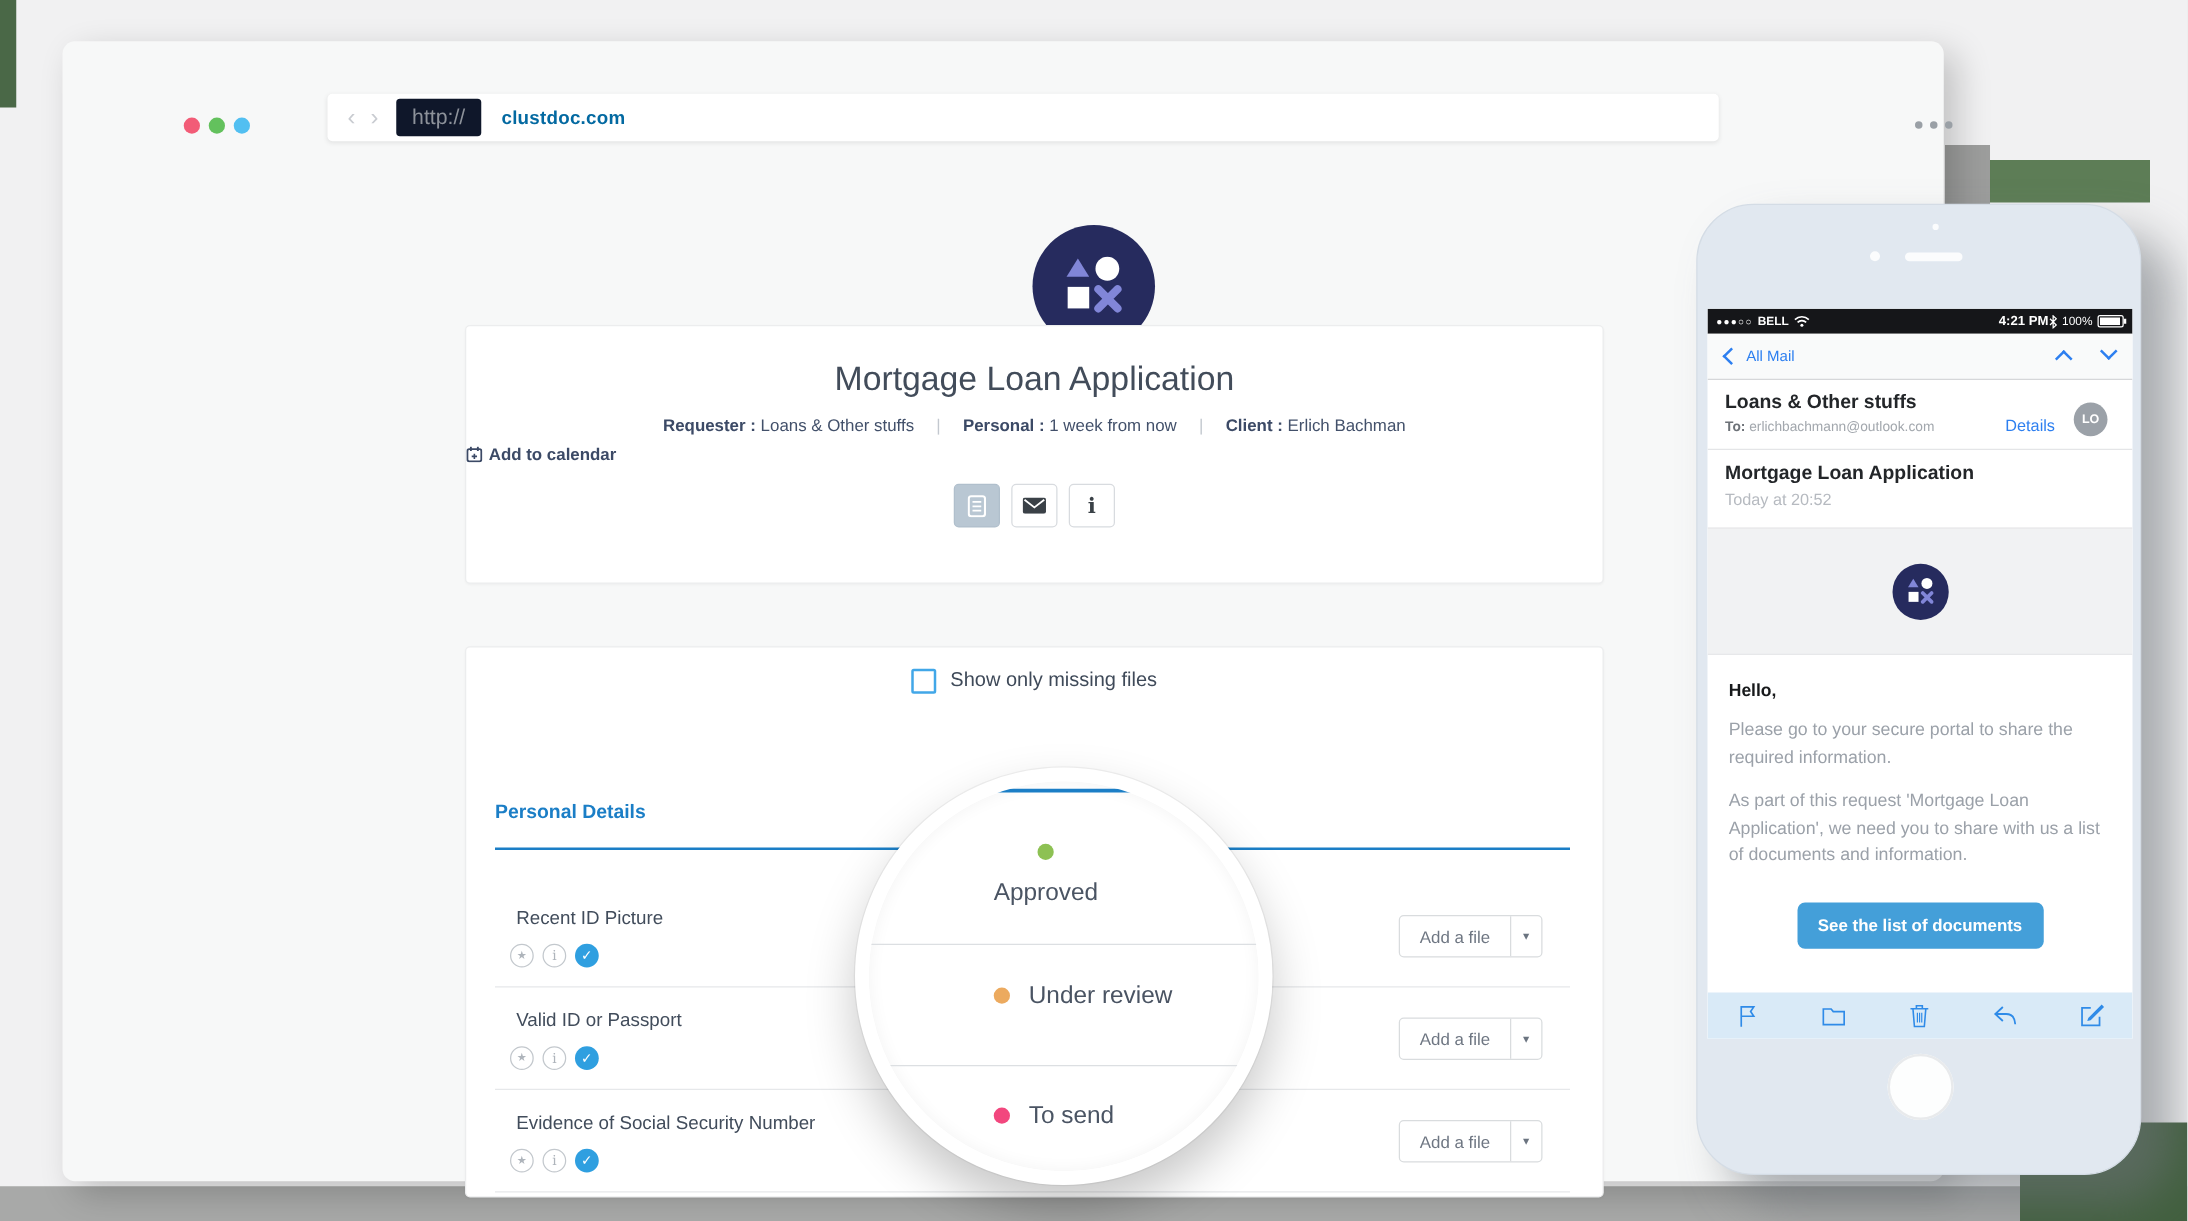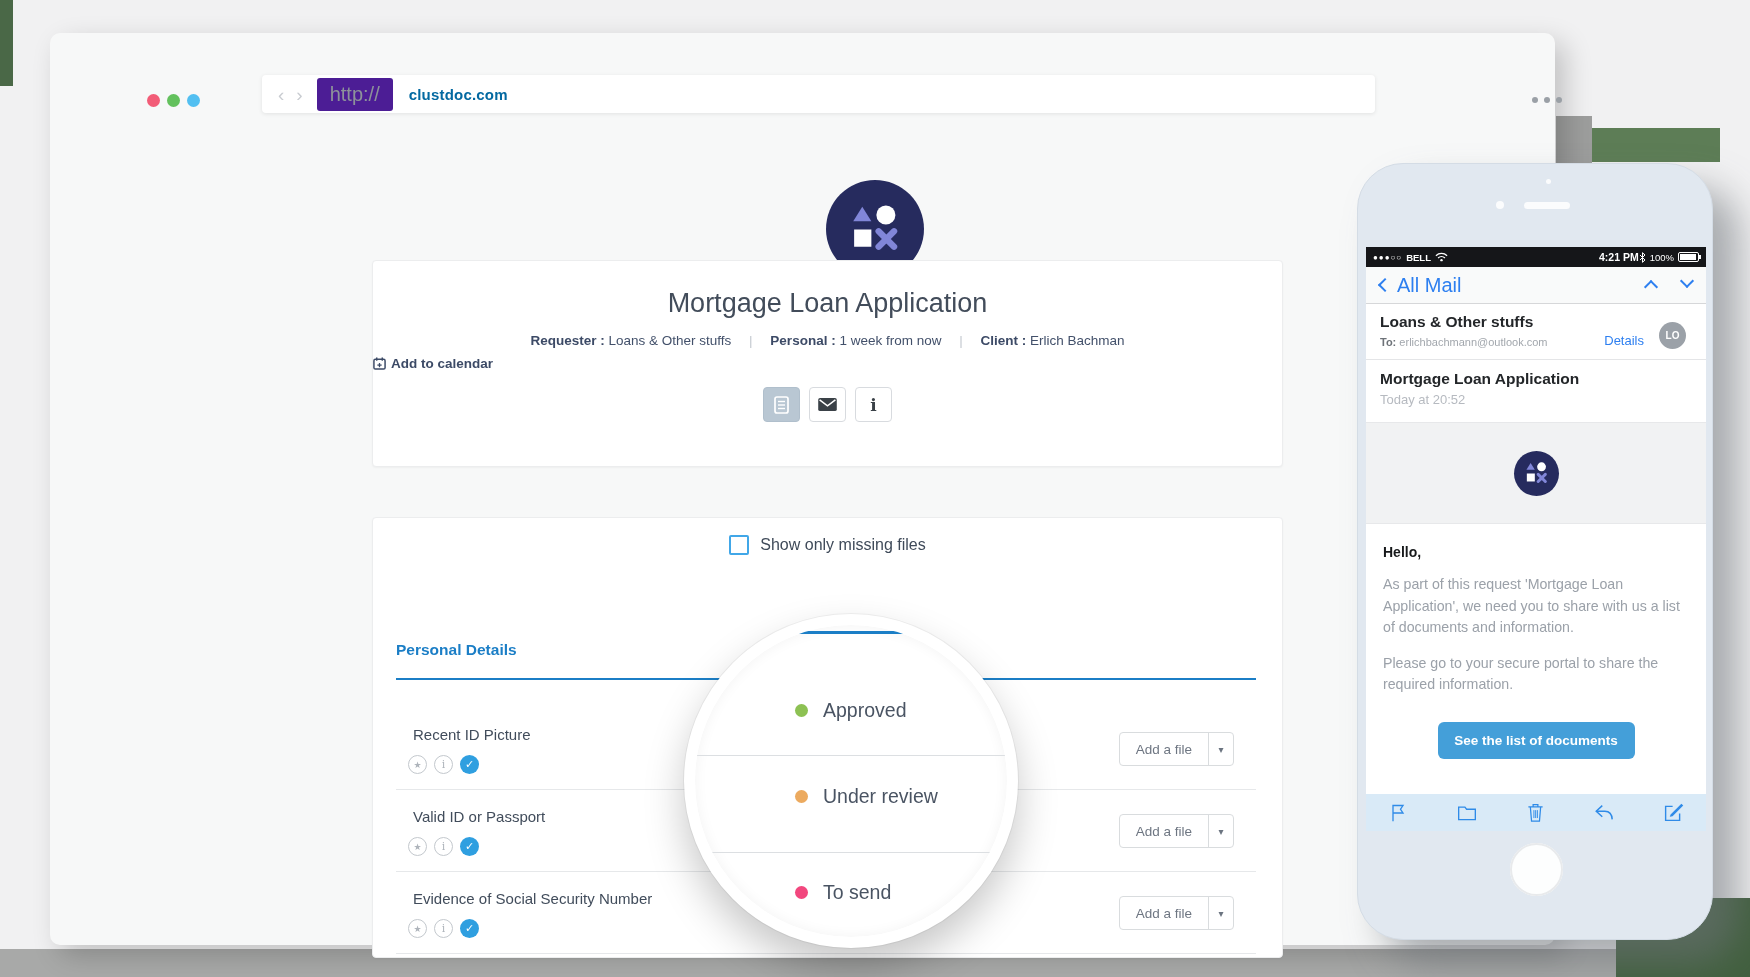--- a/index.html
+++ b/index.html
@@ -21,21 +21,21 @@
              border-radius:10px; box-shadow:10px 10px 28px rgba(0,0,0,0.20); }
   .traffic { border-radius:50%; width:13px; height:13px; top:61px; }
   .t-close { left:97px;  background:#f25c77; }
   .t-min   { left:117px; background:#63c15d; }
   .t-max   { left:137px; background:#52bff1; }
 
   #urlbar { left:212px; top:42px; width:1113px; height:38px; background:#fff; border-radius:4px;
             box-shadow:0 1px 4px rgba(0,0,0,0.09); display:flex; align-items:center; }
   .nav-arrow { color:#c9ccd1; font-size:19px; line-height:1; padding:0 6px; cursor:default; }
   .nav-arrow:first-child { margin-left:10px; }
-  #scheme-chip { background:#4c1d95; color:#8d929a; font-size:20px; border-radius:3px;
+  #scheme-chip { background:#0f172a; color:#8d929a; font-size:17px; border-radius:3px;
                  padding:5px 13px; margin-left:8px; }
   #domain-text { color:#0369a1; font-size:15px; font-weight:bold; margin-left:16px; letter-spacing:.2px; }
   #menu-dots { left:1482px; top:64px; display:flex; gap:6px; }
   #menu-dots i { width:6px; height:6px; border-radius:50%; background:#9aa0a6; }
 
   
   .logo-circle { background:#262b5e; border-radius:50%; display:flex; align-items:center; justify-content:center; }
   #main-logo { left:776px; top:147px; width:98px; height:98px; }
 
   
@@ -104,21 +104,21 @@
   #sb-batt { width:21px; height:10px; border:1px solid #fff; border-radius:2px; position:relative; }
   #sb-batt i { position:absolute; left:1px; top:1px; bottom:1px; width:16px; background:#fff; }
   #sb-batt::after { content:""; position:absolute; right:-3px; top:2px; width:2px; height:4px; background:#fff; }
 
   #mail-nav { left:0; top:20px; width:100%; height:37px; background:#f9fafa; border-bottom:1px solid #d6d7d9;
               display:flex; align-items:center; padding:0 14px; }
   .chev { width:10px; height:10px; border-left:2.5px solid #2d7ff0; border-bottom:2.5px solid #2d7ff0; display:inline-block; }
   .chev-back { transform:rotate(45deg); margin-right:7px; }
   .chev-up { transform:rotate(135deg); margin-top:4px; }
   .chev-down { transform:rotate(-45deg); margin-top:-2px; }
-  #mail-back-label { color:#2d7ff0; font-size:20px; }
+  #mail-back-label { color:#2d7ff0; font-size:12px; }
   #mail-nav-right { margin-left:auto; display:flex; gap:26px; }
 
   #email-header { left:0; top:57px; width:100%; height:56px; border-bottom:1px solid #e4e5e7; padding:9px 14px 0; }
   #email-from { font-size:15.5px; font-weight:bold; color:#232629; }
   #email-to { font-size:11px; color:#a2a7ad; margin-top:5px; }
   #email-to b { color:#6d7278; font-weight:bold; }
   #details-link { position:absolute; right:62px; top:29px; color:#2d7ff0; font-size:13px; cursor:pointer; }
   #avatar { position:absolute; right:20px; top:18px; width:27px; height:27px; border-radius:50%; background:#9ba1a8;
             color:#fff; font-size:10px; font-weight:bold; display:flex; align-items:center; justify-content:center; }
 
@@ -266,21 +266,21 @@
         <span class="addfile-main">Add a file</span>
         <span class="addfile-caret">▾</span>
       </div>
       <div class="abs row-divider" style="top:435px;"></div>
     </div>
   </div>
 
   <div id="magnifier" class="abs">
     <div class="abs mag-blue-line" style="background-color: rgb(27, 126, 198);"></div>
 
-    <div class="abs mag-status" style="top:74px;">
+    <div class="abs mag-status" style="top:50px;flex-direction:column;">
       <span class="status-dot" style="background-color: rgb(141, 193, 83);"></span>
       <span>Approved</span>
     </div>
     <div class="abs mag-divider" style="top:130px;"></div>
 
     <div class="abs mag-status" style="top:160px;">
       <span class="status-dot" style="background-color: rgb(236, 170, 95);"></span>
       <span>Under review</span>
     </div>
     <div class="abs mag-divider" style="top:227px;"></div>
@@ -350,22 +350,22 @@
             <polygon points="11,2 21,18 1,18" fill="#8186d8"></polygon>
             <circle cx="37" cy="11" r="10.5" fill="#ffffff"></circle>
             <rect x="2" y="27" width="19" height="19" fill="#ffffff"></rect>
             <path d="M29 29 L46 46 M46 29 L29 46" stroke="#8186d8" stroke-width="7" stroke-linecap="round"></path>
           </svg>
         </div>
       </div>
 
       <div id="email-body" class="abs">
         <div id="email-greeting">Hello,</div>
+        <p class="email-para">Please go to your secure portal to share the required information.</p>
         <p class="email-para">As part of this request 'Mortgage Loan Application', we need you to share with us a list of documents and information.</p>
-        <p class="email-para">Please go to your secure portal to share the required information.</p>
         <div id="cta-wrap">
           <span id="cta-btn" style="background-color: rgb(68, 159, 217);">See the list of documents</span>
         </div>
       </div>
 
       <div id="mail-toolbar" class="abs">
         <span class="tb">
           <svg width="20" height="20" viewBox="0 0 24 24" fill="none" stroke="#2f8be8" stroke-width="1.6">
             <path d="M6 22 V3 H18 L15 7.5 L18 12 H6"></path>
           </svg>

